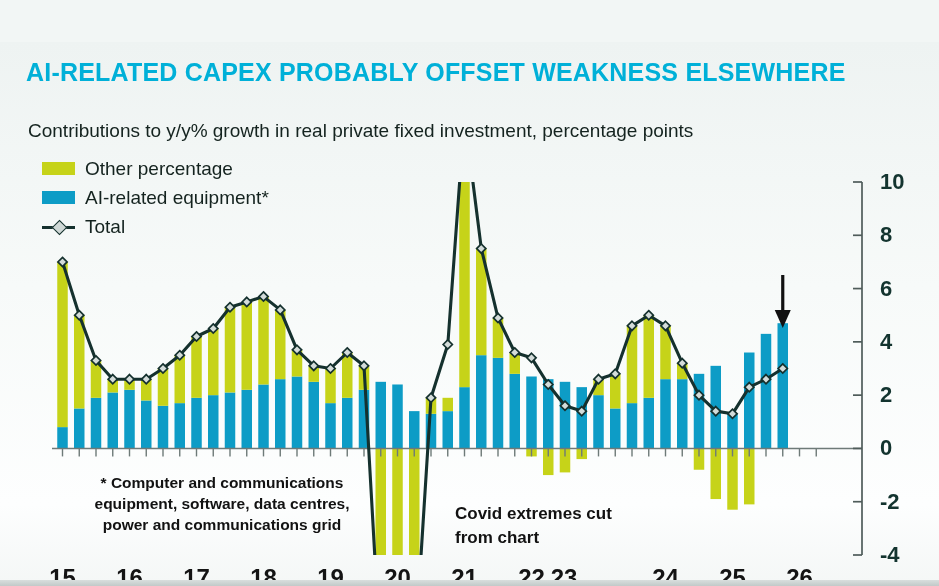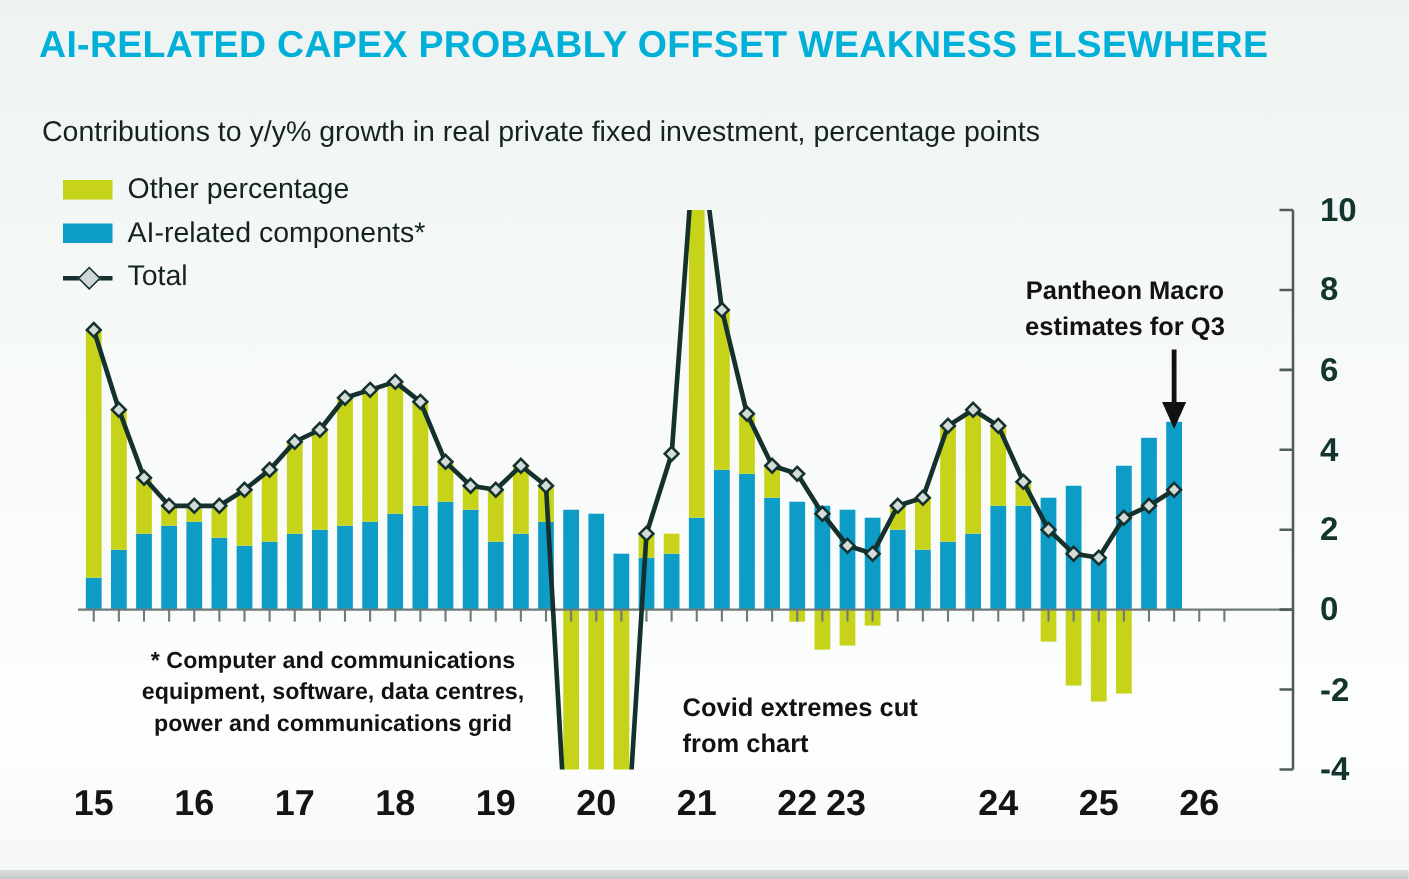--- a/index.html
+++ b/index.html
@@ -6,20 +6,21 @@
   body{
     width:939px;height:586px;
     background:#f2f6f5;
     font-family:"Liberation Sans", sans-serif;
     overflow:hidden;
     position:relative;
   }
   #root{
     position:absolute;inset:0;
     background:linear-gradient(180deg,#eef3f2 0%,#f7faf9 45%,#fdfefe 85%,#f4f7f6 100%);
+    margin-top:42px;
   }
   .title{
     position:absolute;left:26px;top:16px;
     font-size:25px;font-weight:bold;
     letter-spacing:0.2px;
     color:#00b0d8;
     font-family:"Liberation Sans", sans-serif;
     white-space:nowrap;
   }
   .subtitle{
@@ -70,21 +71,21 @@
   <div class="title">AI-RELATED CAPEX PROBABLY OFFSET WEAKNESS ELSEWHERE</div>
   <div class="subtitle">Contributions to y/y% growth in real private fixed investment, percentage points</div>
 
   <div class="legend">
     <div class="legend-row">
       <span class="sw" style="background:#c6d319"></span>
       <span class="legend-label">Other percentage</span>
     </div>
     <div class="legend-row">
       <span class="sw" style="background:#0d9cc6"></span>
-      <span class="legend-label">AI-related components*</span>
+      <span class="legend-label">AI-related equipment*</span>
     </div>
     <div class="legend-row">
       <span class="line-sw">
         <span class="ln"></span>
           <span class="dm"></span>
       </span>
       <span class="legend-label">Total</span>
     </div>
   </div>
 
@@ -303,16 +304,15 @@
       <div class="xtick" style="left: 464.5px;">21</div>
       <div class="xtick" style="left: 531.5px;">22</div>
       <div class="xtick" style="left: 564px; text-align: center;">23</div>
       <div class="xtick" style="left: 665.5px;">24</div>
       <div class="xtick" style="left: 732.5px;">25</div>
       <div class="xtick" style="left: 799.5px;">26</div>
     </div>
 
   <div class="footnote">* Computer and communications equipment, software, data centres, power and communications grid</div>
   <div class="covidnote">Covid extremes cut from chart</div>
-  <div class="pmnote">Pantheon Macro estimates for Q3</div>
 
   <div class="bottombar"></div>
 </div>
 
 </body></html>

